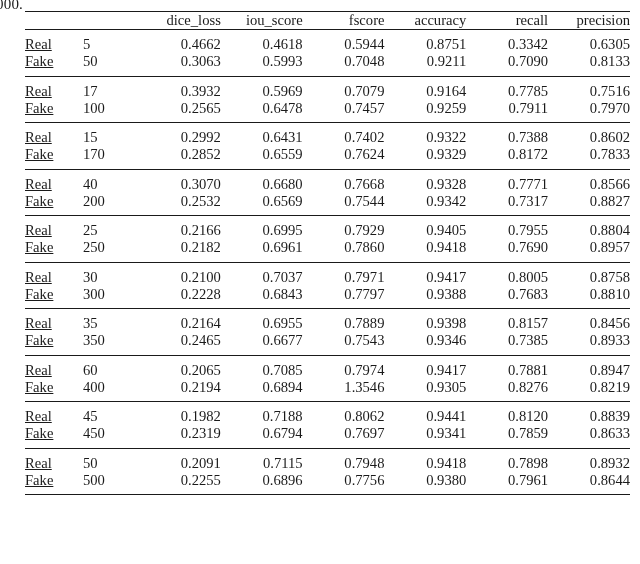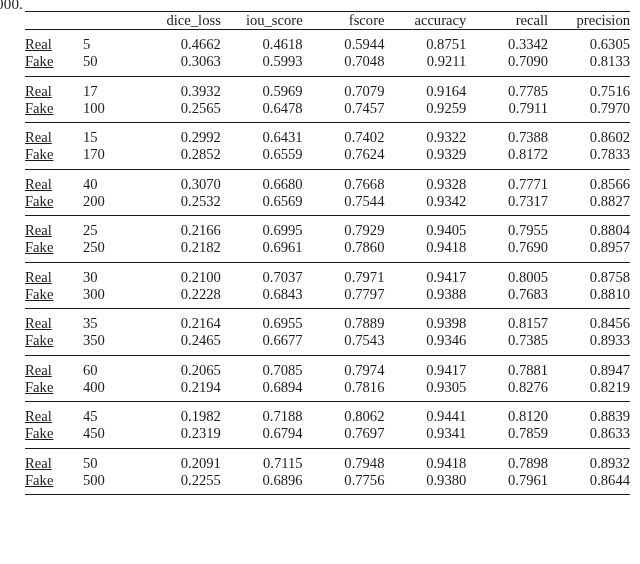--- a/index.html
+++ b/index.html
@@ -274,21 +274,21 @@
           <td class="cell-val bold">0.7974</td>
           <td class="cell-val bold">0.9417</td>
           <td class="cell-val">0.7881</td>
           <td class="cell-val bold">0.8947</td>
         </tr>
         <tr class="row-fake">
           <td class="cell-kind">Fake</td>
           <td class="cell-epoch">400</td>
           <td class="cell-val">0.2194</td>
           <td class="cell-val">0.6894</td>
-          <td class="cell-val">0.7816</td>
+          <td class="cell-val">1.3546</td>
           <td class="cell-val">0.9305</td>
           <td class="cell-val bold">0.8276</td>
           <td class="cell-val">0.8219</td>
         </tr>
         <tr class="grouprule-row row-real">
           <td class="cell-kind">Real</td>
           <td class="cell-epoch">45</td>
           <td class="cell-val bold">0.1982</td>
           <td class="cell-val bold">0.7188</td>
           <td class="cell-val bold">0.8062</td>

